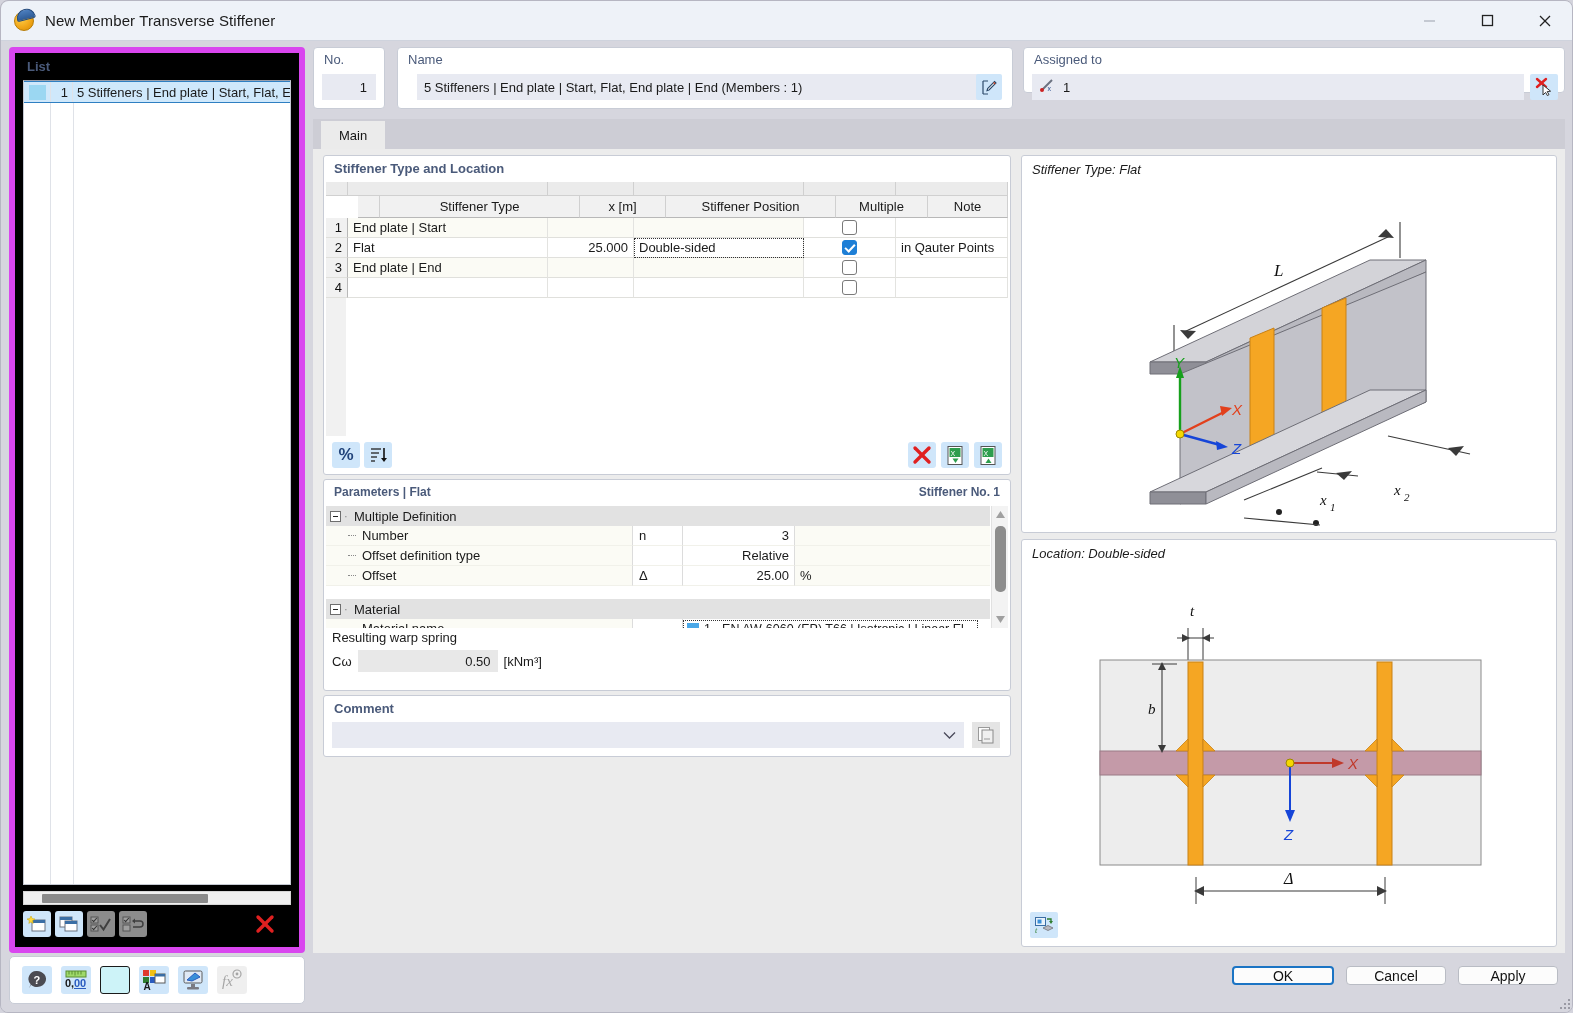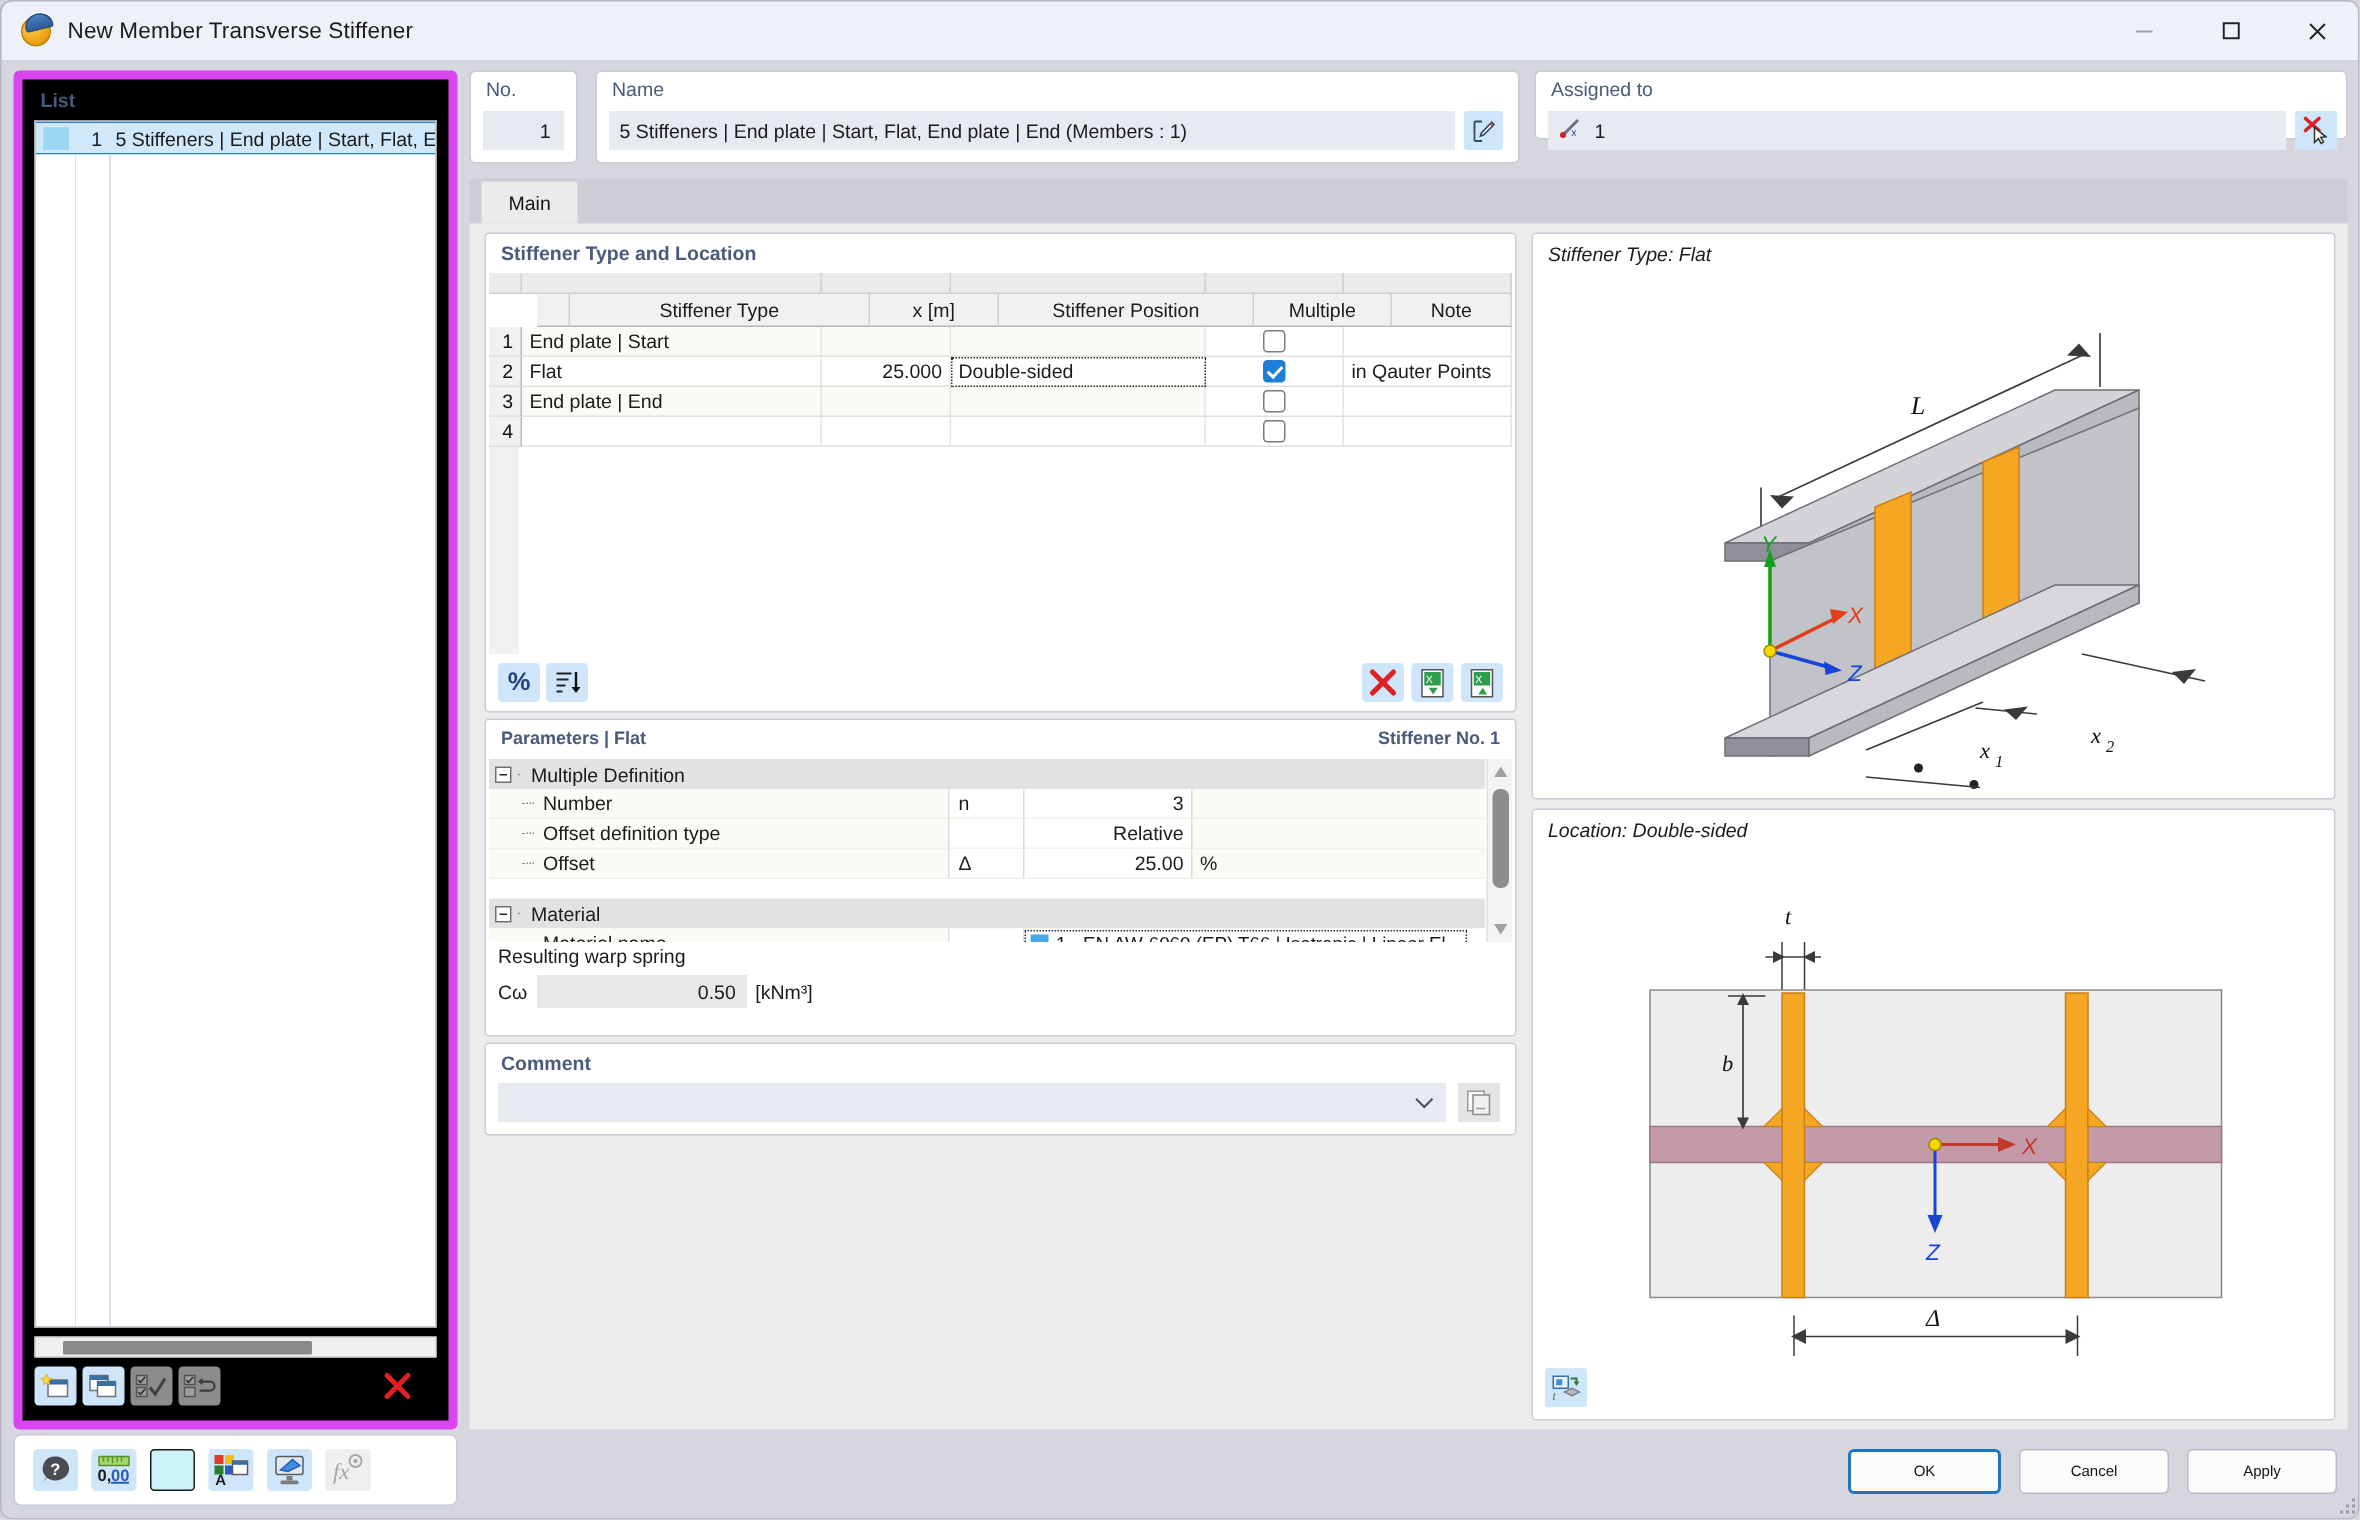--- a/index.html
+++ b/index.html
@@ -139,21 +139,21 @@
   }
   .field-ro {
     background: #e8eaf2; border: 1px solid transparent;
     height: 26px; display: flex; align-items: center; font-size: 13px;
   }
   #no-field {
     position: absolute; left: 8px; top: 26px; right: 8px;
     justify-content: flex-end; padding-right: 8px;
   }
   #name-field {
-    position: absolute; left: 8px; top: 26px; width: 564px;
+    position: absolute; left: 19px; top: 26px; width: 564px;
     padding-left: 6px;
     text-align: center;
   }
   #name-edit-btn {
     position: absolute; left: 578px; top: 26px; width: 26px; height: 26px;
     background: #cfe6fa; display: flex; align-items: center; justify-content: center;
     border-radius: 2px;
   }
   #assigned-field {
     position: absolute; left: 8px; top: 26px; width: 492px;
@@ -377,24 +377,24 @@
     width: 30px; height: 28px; display: flex; align-items: center; justify-content: center;
     border-radius: 3px;
   }
   .bbtn.hl { background: #cfe6fa; }
   .bbtn.sel { background: #cdf3f8; border: 1px solid #1a1a1a; }
   .bbtn.dis { background: #e6e6e6; opacity: .6; }
   #dlgbtns {
     position: absolute; right: 16px; top: 12px; display: flex; gap: 12px;
   }
   .dlgbtn {
-    width: 100px; height: 30px; border-radius: 4px;
+    width: 100px; height: 19px; border-radius: 4px;
     background: #fcfcfc; border: 1px solid #b9bcc4;
     display: flex; align-items: center; justify-content: center;
-    font-size: 10px; color: #111;
+    font-size: 14px; color: #111;
   }
   .dlgbtn.primary { border: 2px solid #1b74c4; width: 102px; }
   #resizegrip {
     position: absolute; right: 4px; bottom: 3px; width: 14px; height: 14px;
   }
   #resizegrip i {
     position: absolute; width: 2px; height: 2px; background: #9a9aa4;
   }
 </style>
 </head>

